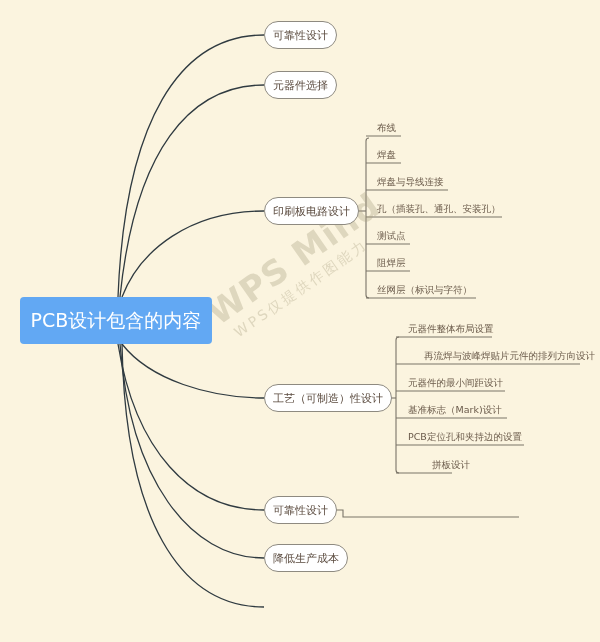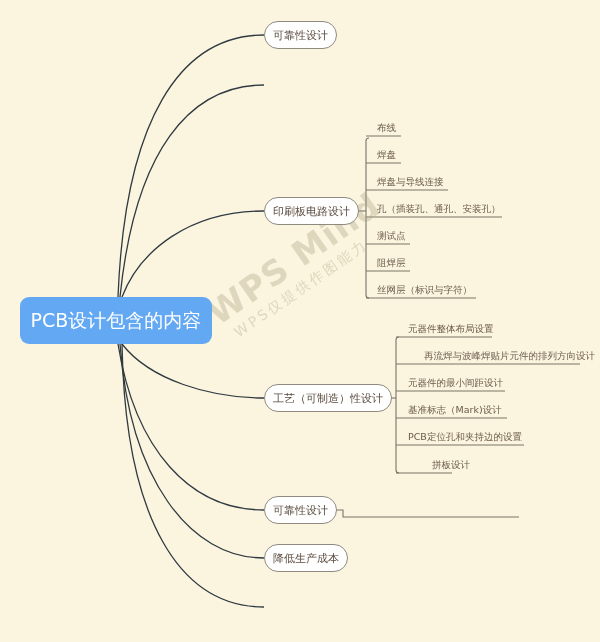--- a/index.html
+++ b/index.html
@@ -5,21 +5,21 @@
   html, body { margin: 0; padding: 0; }
   body {
     width: 600px; height: 642px; position: relative; overflow: hidden;
     background: #fbf4df;
     font-family: "DejaVu Sans", "Liberation Sans", sans-serif;
   }
   #canvas { position: absolute; left: 0; top: 0; width: 600px; height: 642px; }
   svg.connectors { position: absolute; left: 0; top: 0; }
   .root {
     position: absolute; left: 20px; top: 297px; width: 192px; height: 47px;
-    background: #62a8f3; border-radius: 9px;
+    background: #62a8f3; border-radius: 4px;
     color: #ffffff; font-size: 19px; line-height: 47px; text-align: center;
     white-space: nowrap;
   }
   .topic {
     position: absolute; height: 28px; line-height: 28px;
     background: #ffffff; border: 1px solid #8e8a80; border-radius: 15px;
     color: #5a4a3e; font-size: 11px; padding: 0 8px; white-space: nowrap;
     box-sizing: border-box;
   }
   .sub {
@@ -75,20 +75,21 @@
   </svg>
 
   <div class="watermark">
     <div class="big">WPS Mind</div>
     <div class="small">WPS仅提供作图能力</div>
   </div>
 
   <div class="root">PCB设计包含的内容</div>
 
   <div class="topic" style="left:264px; top:21px;">可靠性设计</div>
+  <div class="topic" style="left:264px; top:71px;">元器件选择</div>
   <div class="topic" style="left:264px; top:197px;">印刷板电路设计</div>
   <div class="topic" style="left:264px; top:384px;">工艺（可制造）性设计</div>
   <div class="topic" style="left:264px; top:496px;">可靠性设计</div>
   <div class="topic" style="left:264px; top:544px;">降低生产成本</div>
 
   <div class="sub" style="left:377px; top:121px;">布线</div>
   <div class="sub" style="left:377px; top:148px;">焊盘</div>
   <div class="sub" style="left:377px; top:175px;">焊盘与导线连接</div>
   <div class="sub" style="left:377px; top:202px;">孔（插装孔、通孔、安装孔）</div>
   <div class="sub" style="left:377px; top:229px;">测试点</div>

